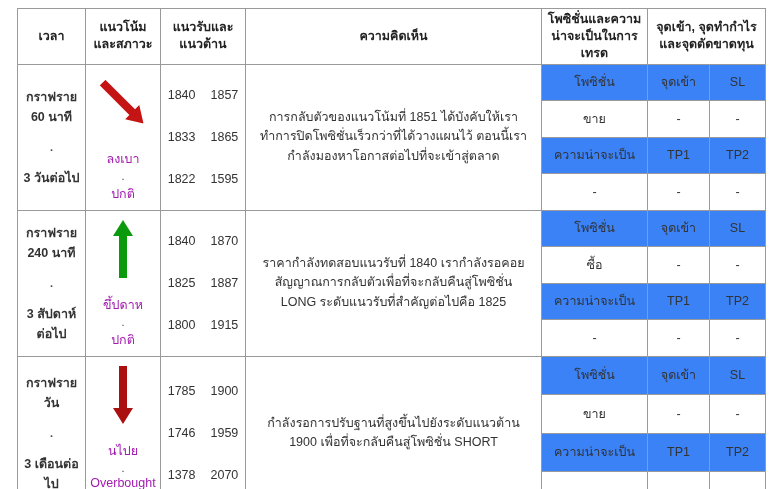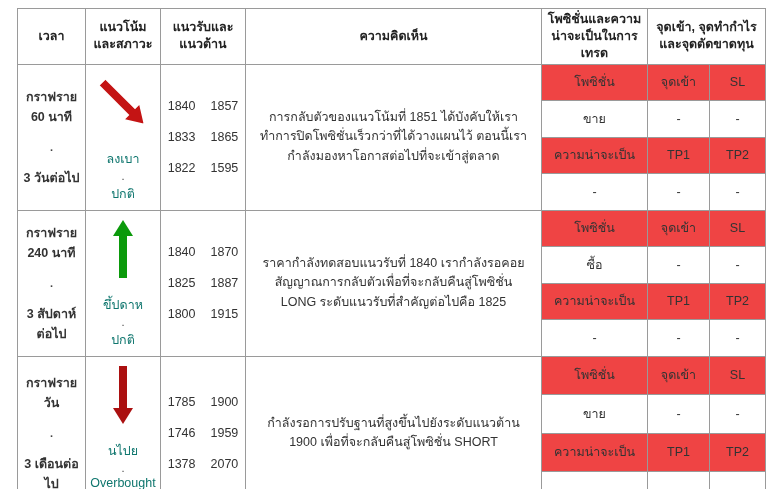--- a/index.html
+++ b/index.html
@@ -26,39 +26,39 @@
   table.main th {
     font-weight: bold;
     height: 47px;
     padding: 2px 4px;
     color: #222;
     background: #ffffff;
     line-height: 1.35;
   }
   tr.subrow { height: 35px; }
   tr.subrow td { font-size: 12.5px; color: #333; background: #ffffff; }
-  tr.subrow.gray td.subcell { background: #ef4444; }
+  tr.subrow.gray td.subcell { background: #3b82f6; }
   td.time-cell { font-weight: bold; font-size: 13px; color: #2b2b2b; padding: 4px; }
   td.trend-cell { padding: 6px 2px; }
   td.levels-cell { font-size: 13px; color: #3a3a3a; padding: 4px; }
   td.comment-cell {
     text-align: left;
     padding: 0 12px;
     font-size: 13.5px;
     line-height: 1.55;
     color: #2f2f2f;
   }
   .vstack { display: flex; flex-direction: column; align-items: center; gap: 17px; }
   .dotsep { font-size: 11px; line-height: 7px; color: #444; }
-  .levels-stack { display: flex; flex-direction: column; gap: 17px; align-items: center; }
+  .levels-stack { display: flex; flex-direction: column; gap: 28px; align-items: center; }
   .level-line { display: flex; gap: 15px; justify-content: center; }
   .trend-stack { display: flex; flex-direction: column; align-items: center; gap: 4px; }
   .arrow-box { height: 64px; display: flex; align-items: center; justify-content: center; margin-bottom: 10px; }
   .arrow-diagonal { transform: rotate(-45deg); }
-  .trend-label, .condition-label { font-size: 12.5px; color: #0f766e; }
+  .trend-label, .condition-label { font-size: 12.5px; color: #a21caf; }
 </style>
 </head>
 <body>
 
 <div class="page">
   <table class="main">
     <colgroup>
       <col style="width:68px">
         <col style="width:75px">
         <col style="width:85px">

